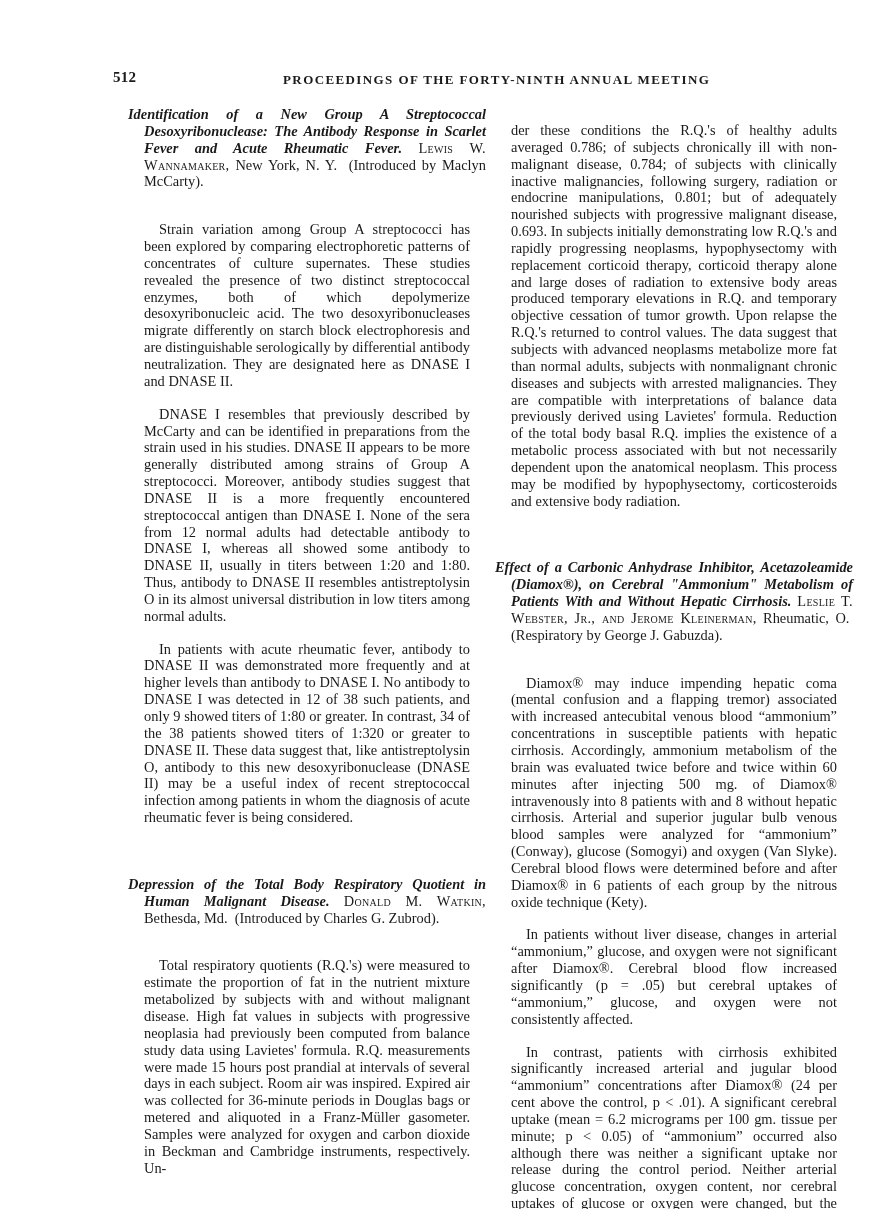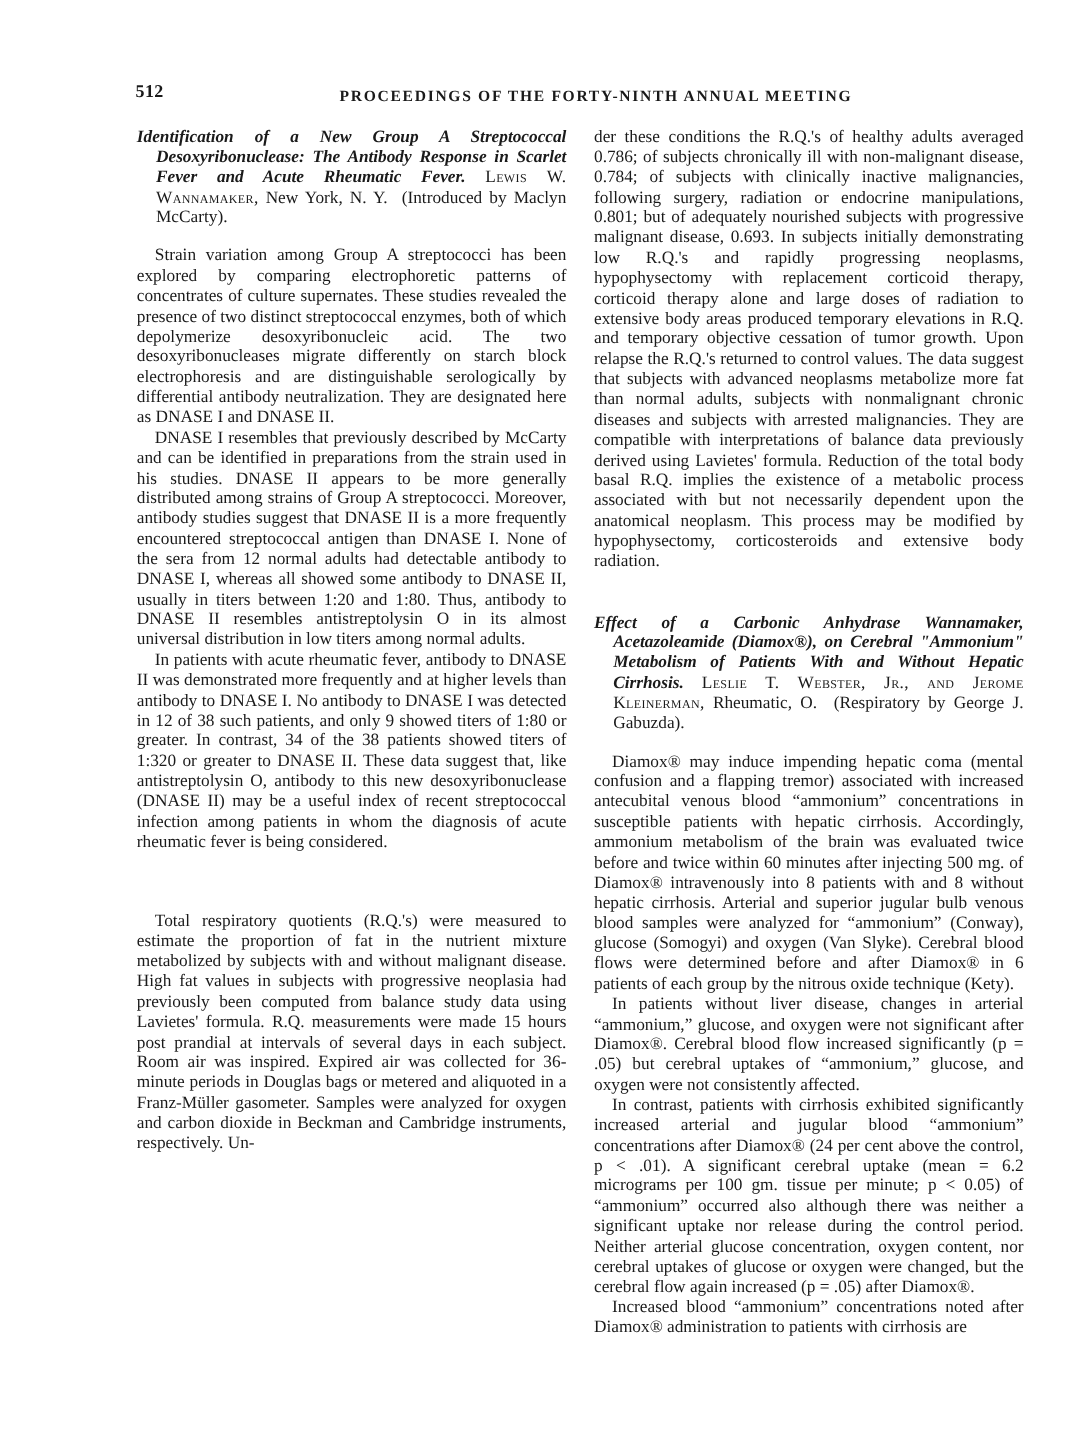--- a/index.html
+++ b/index.html
@@ -15,29 +15,29 @@
   .running-head {
     position: absolute; left: 283px; top: 72px;
     font-size: 13px; font-weight: bold; letter-spacing: 1.4px;
     text-transform: uppercase;
   }
   .col {
     position: absolute; top: 106px; width: 358px;
     font-size: 14.4px; line-height: 16.85px;
     text-align: justify; hyphens: none;
   }
-  .col-left { left: 114px; }
+  .col-left { left: 128px; }
   .col-right { left: 495px; top: 106px; }
   .title-block {
     padding-left: 16px; text-indent: -16px;
     text-align: justify;
   }
   .title-block .t-italic { font-style: italic; font-weight: bold; }
   .sc { font-variant: small-caps; letter-spacing: 0.3px; }
-  p.para { margin: 0; text-indent: 15px; }
+  p.para { margin: 16px; text-indent: 15px; }
   .gap-after-title { height: 15px; }
   .section-gap { height: 34px; }
 </style>
 </head>
 <body>
 
 <div class="page-number">512</div>
 <div class="running-head">PROCEEDINGS OF THE FORTY-NINTH ANNUAL MEETING</div>
 
 <div class="col col-left">
@@ -48,31 +48,37 @@
     <span>New York, N. Y.</span>&nbsp;
     <span>(Introduced by Maclyn McCarty).</span>
   </div>
   <div class="gap-after-title"></div>
   <p class="para">Strain variation among Group A streptococci has been explored by comparing electrophoretic patterns of concentrates of culture supernates. These studies revealed the presence of two distinct streptococcal enzymes, both of which depolymerize desoxyribonucleic acid. The two desoxyribonucleases migrate differently on starch block electrophoresis and are distinguishable serologically by differential antibody neutralization. They are designated here as DNASE I and DNASE II.</p>
   <p class="para">DNASE I resembles that previously described by McCarty and can be identified in preparations from the strain used in his studies. DNASE II appears to be more generally distributed among strains of Group A streptococci. Moreover, antibody studies suggest that DNASE II is a more frequently encountered streptococcal antigen than DNASE I. None of the sera from 12 normal adults had detectable antibody to DNASE I, whereas all showed some antibody to DNASE II, usually in titers between 1:20 and 1:80. Thus, antibody to DNASE II resembles antistreptolysin O in its almost universal distribution in low titers among normal adults.</p>
   <p class="para">In patients with acute rheumatic fever, antibody to DNASE II was demonstrated more frequently and at higher levels than antibody to DNASE I. No antibody to DNASE I was detected in 12 of 38 such patients, and only 9 showed titers of 1:80 or greater. In contrast, 34 of the 38 patients showed titers of 1:320 or greater to DNASE II. These data suggest that, like antistreptolysin O, antibody to this new desoxyribonuclease (DNASE II) may be a useful index of recent streptococcal infection among patients in whom the diagnosis of acute rheumatic fever is being considered.</p>
 
   <div class="section-gap"></div>
 
+  <div class="title-block">
+    <span class="t-italic">Depression of the Total Body Respiratory Quotient in Human Malignant Disease.</span>
+    <span class="sc">Donald M. Watkin,</span>
+    <span>Bethesda, Md.</span>&nbsp;
+    <span>(Introduced by Charles G. Zubrod).</span>
+  </div>
   <div class="gap-after-title"></div>
   <p class="para">Total respiratory quotients (R.Q.'s) were measured to estimate the proportion of fat in the nutrient mixture metabolized by subjects with and without malignant disease. High fat values in subjects with progressive neoplasia had previously been computed from balance study data using Lavietes' formula. R.Q. measurements were made 15 hours post prandial at intervals of several days in each subject. Room air was inspired. Expired air was collected for 36-minute periods in Douglas bags or metered and aliquoted in a Franz-Müller gasometer. Samples were analyzed for oxygen and carbon dioxide in Beckman and Cambridge instruments, respectively. Un-</p>
 </div>
 
 <div class="col col-right">
   <p class="para" style="text-indent:0">der these conditions the R.Q.'s of healthy adults averaged 0.786; of subjects chronically ill with non-malignant disease, 0.784; of subjects with clinically inactive malignancies, following surgery, radiation or endocrine manipulations, 0.801; but of adequately nourished subjects with progressive malignant disease, 0.693. In subjects initially demonstrating low R.Q.'s and rapidly progressing neoplasms, hypophysectomy with replacement corticoid therapy, corticoid therapy alone and large doses of radiation to extensive body areas produced temporary elevations in R.Q. and temporary objective cessation of tumor growth. Upon relapse the R.Q.'s returned to control values. The data suggest that subjects with advanced neoplasms metabolize more fat than normal adults, subjects with nonmalignant chronic diseases and subjects with arrested malignancies. They are compatible with interpretations of balance data previously derived using Lavietes' formula. Reduction of the total body basal R.Q. implies the existence of a metabolic process associated with but not necessarily dependent upon the anatomical neoplasm. This process may be modified by hypophysectomy, corticosteroids and extensive body radiation.</p>
 
   <div class="section-gap"></div>
 
   <div class="title-block">
-    <span class="t-italic">Effect of a Carbonic Anhydrase Wannamaker, Acetazoleamide (Diamox®), on Cerebral "Ammonium" Metabolism of Patients With and Without Hepatic Cirrhosis.</span>
+    <span class="t-italic">Effect of a Carbonic Anhydrase Inhibitor, Acetazoleamide (Diamox®), on Cerebral "Ammonium" Metabolism of Patients With and Without Hepatic Cirrhosis.</span>
     <span class="sc">Leslie T. Webster, Jr., and Jerome Kleinerman,</span>
     <span>Rheumatic, O.</span>&nbsp;
     <span>(Respiratory by George J. Gabuzda).</span>
   </div>
   <div class="gap-after-title"></div>
   <p class="para">Diamox® may induce impending hepatic coma (mental confusion and a flapping tremor) associated with increased antecubital venous blood “ammonium” concentrations in susceptible patients with hepatic cirrhosis. Accordingly, ammonium metabolism of the brain was evaluated twice before and twice within 60 minutes after injecting 500 mg. of Diamox® intravenously into 8 patients with and 8 without hepatic cirrhosis. Arterial and superior jugular bulb venous blood samples were analyzed for “ammonium” (Conway), glucose (Somogyi) and oxygen (Van Slyke). Cerebral blood flows were determined before and after Diamox® in 6 patients of each group by the nitrous oxide technique (Kety).</p>
   <p class="para">In patients without liver disease, changes in arterial “ammonium,” glucose, and oxygen were not significant after Diamox®. Cerebral blood flow increased significantly (p = .05) but cerebral uptakes of “ammonium,” glucose, and oxygen were not consistently affected.</p>
   <p class="para">In contrast, patients with cirrhosis exhibited significantly increased arterial and jugular blood “ammonium” concentrations after Diamox® (24 per cent above the control, p &lt; .01). A significant cerebral uptake (mean = 6.2 micrograms per 100 gm. tissue per minute; p &lt; 0.05) of “ammonium” occurred also although there was neither a significant uptake nor release during the control period. Neither arterial glucose concentration, oxygen content, nor cerebral uptakes of glucose or oxygen were changed, but the cerebral flow again increased (p = .05) after Diamox®.</p>
   <p class="para">Increased blood “ammonium” concentrations noted after Diamox® administration to patients with cirrhosis are</p>
 </div>

